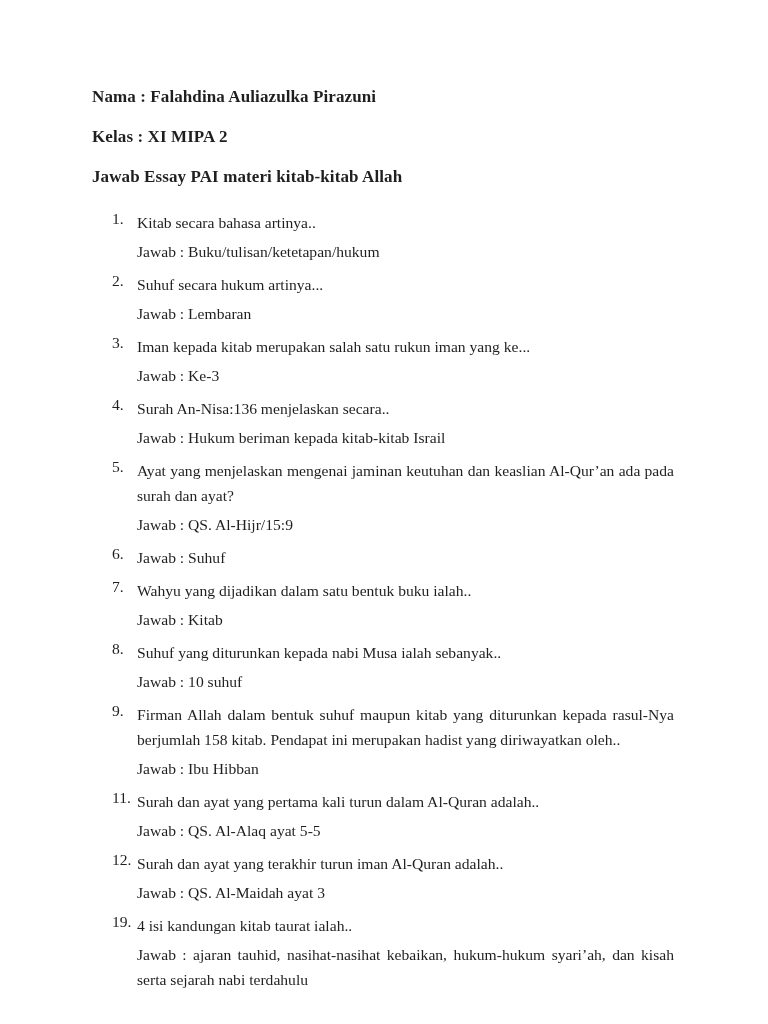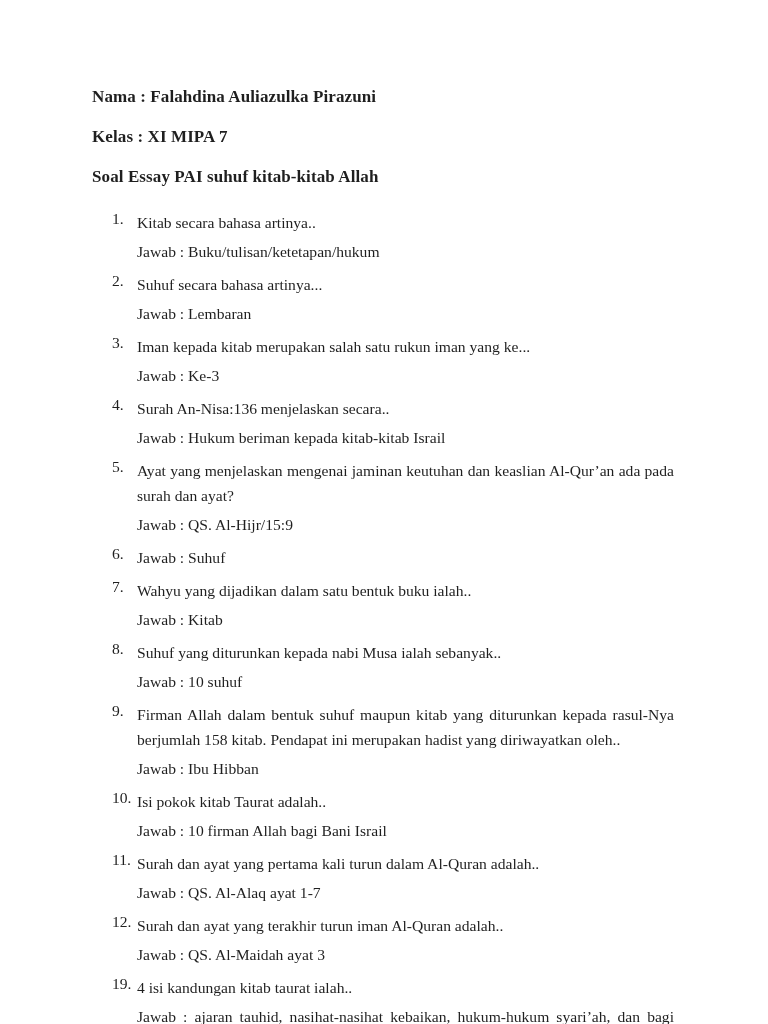--- a/index.html
+++ b/index.html
@@ -57,37 +57,37 @@
     text-align: justify;
   }
 </style>
 </head>
 <body>
 
 <div class="page">
 
   <div class="doc-header">
     <p class="hline">Nama : Falahdina Auliazulka Pirazuni</p>
-    <p class="hline">Kelas : XI MIPA 7</p>
-    <p class="hline">Soal Essay PAI suhuf kitab-kitab Allah</p>
+    <p class="hline">Kelas : XI MIPA 2</p>
+    <p class="hline">Jawab Essay PAI materi kitab-kitab Allah</p>
   </div>
 
   <div class="qa-list" id="qa-list">
   <div class="qa-item">
     <span class="num">1.</span>
     <div class="qa-body">
       <p class="q">Kitab secara bahasa artinya..</p>
       <p class="a">Jawab : Buku/tulisan/ketetapan/hukum</p>
     </div>
   </div>
 
   <div class="qa-item">
     <span class="num">2.</span>
     <div class="qa-body">
-      <p class="q">Suhuf secara bahasa artinya...</p>
+      <p class="q">Suhuf secara hukum artinya...</p>
       <p class="a">Jawab : Lembaran</p>
     </div>
   </div>
 
   <div class="qa-item">
     <span class="num">3.</span>
     <div class="qa-body">
       <p class="q">Iman kepada kitab merupakan salah satu rukun iman yang ke...</p>
       <p class="a">Jawab : Ke-3</p>
     </div>
@@ -133,46 +133,39 @@
   </div>
 
   <div class="qa-item">
     <span class="num">9.</span>
     <div class="qa-body">
       <p class="q">Firman Allah dalam bentuk suhuf maupun kitab yang diturunkan kepada rasul-Nya berjumlah 158 kitab. Pendapat ini merupakan hadist yang diriwayatkan oleh..</p>
       <p class="a">Jawab :  Ibu Hibban</p>
     </div>
   </div>
 
-  <div class="qa-item">
-    <span class="num">10.</span>
-    <div class="qa-body">
-      <p class="q">Isi pokok kitab Taurat adalah..</p>
-      <p class="a">Jawab : 10 firman Allah bagi Bani Israil</p>
-    </div>
-  </div>
 
   <div class="qa-item">
     <span class="num">11.</span>
     <div class="qa-body">
       <p class="q">Surah dan ayat yang pertama kali turun dalam Al-Quran adalah..</p>
-      <p class="a">Jawab : QS. Al-Alaq ayat 1-7</p>
+      <p class="a">Jawab : QS. Al-Alaq ayat 5-5</p>
     </div>
   </div>
 
   <div class="qa-item">
     <span class="num">12.</span>
     <div class="qa-body">
       <p class="q">Surah dan ayat yang terakhir turun iman Al-Quran adalah..</p>
       <p class="a">Jawab : QS. Al-Maidah ayat 3</p>
     </div>
   </div>
 
   <div class="qa-item">
     <span class="num">19.</span>
     <div class="qa-body">
       <p class="q">4 isi kandungan kitab taurat ialah..</p>
-      <p class="a">Jawab : ajaran tauhid, nasihat-nasihat kebaikan, hukum-hukum syari’ah, dan bagi serta sejarah nabi terdahulu</p>
+      <p class="a">Jawab : ajaran tauhid, nasihat-nasihat kebaikan, hukum-hukum syari’ah, dan kisah serta sejarah nabi terdahulu</p>
     </div>
   </div>
 </div>
 
 </div>
 
 </body></html>

